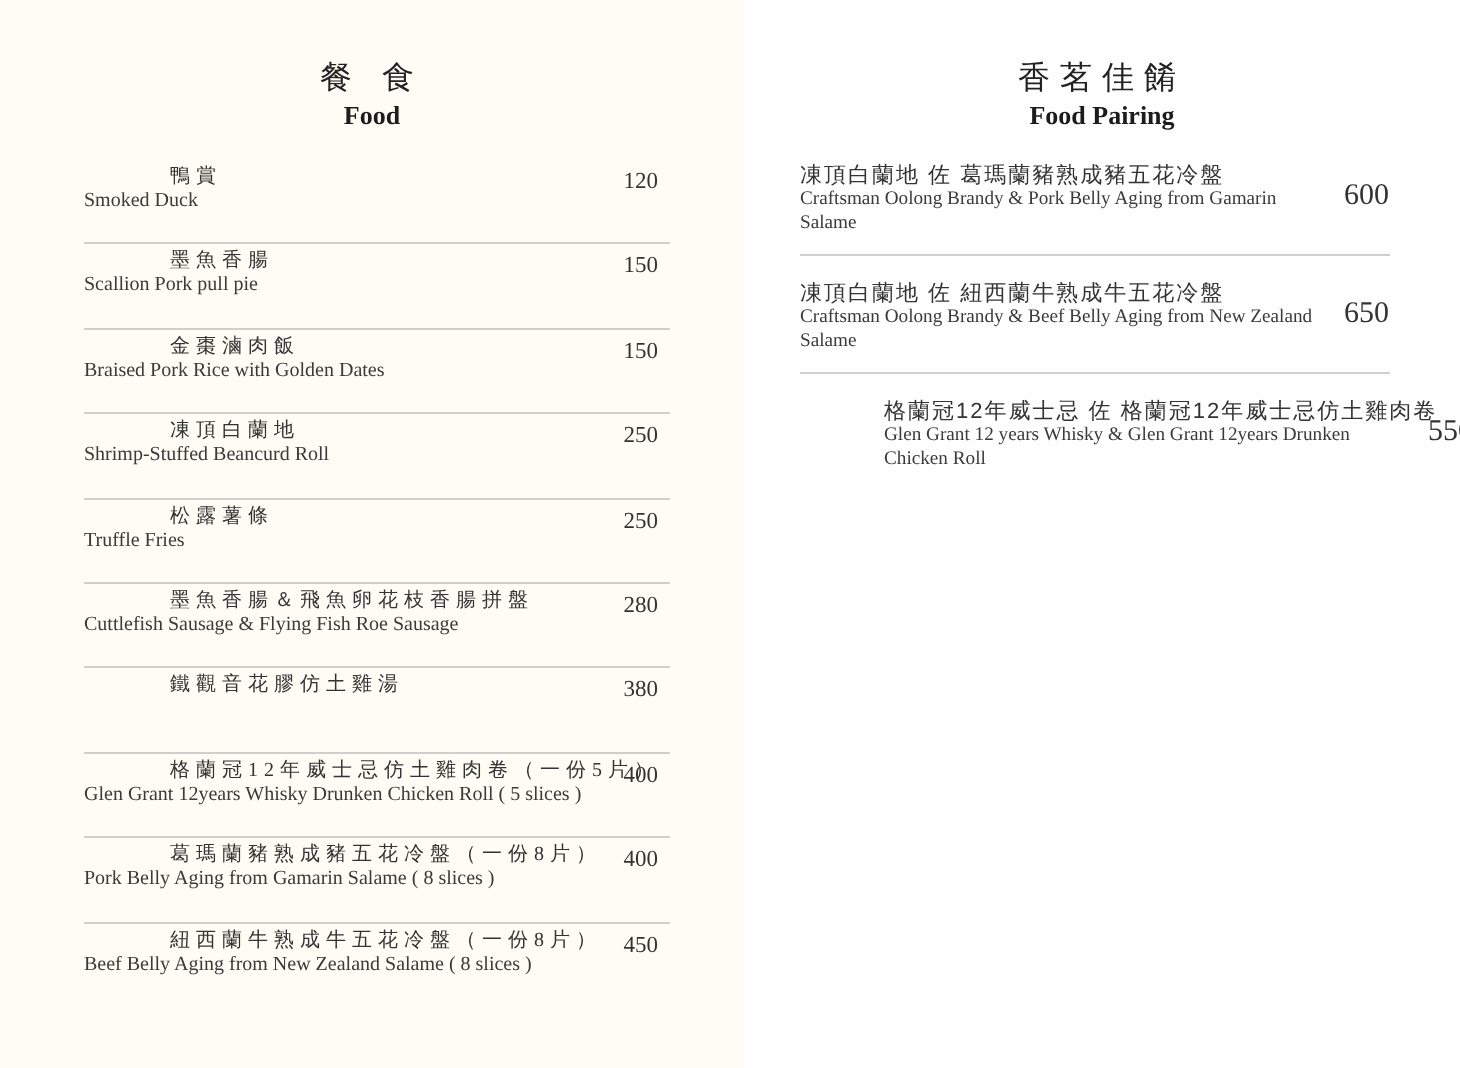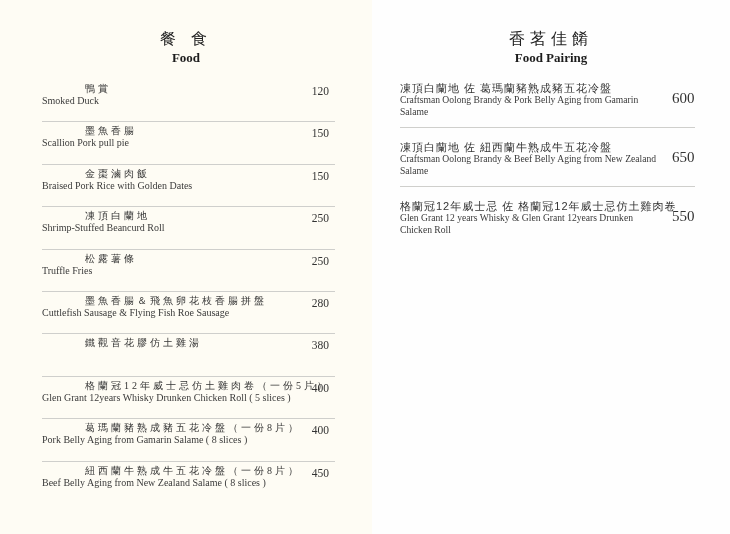--- a/index.html
+++ b/index.html
@@ -52,21 +52,21 @@
       font-size: 11.5px; color: #333;
     }
 
     
     .pair-list { position: absolute; left: 28px; top: 80px; width: 295px; }
     .pair-row {
       position: relative; height: 48px;
       border-bottom: 1.5px solid #cfcfcc;
       margin-bottom: 11px;
     }
-    .pair-row:last-child { border-bottom: none; }
+    .pair-row:last-child { border-bottom: none; margin-left: 42px; }
     .pair-row .zh {
       position: absolute; left: 0; top: 2px;
       font-size: 11px; letter-spacing: 1px; line-height: 12px;
       font-family: Liberation Sans, sans-serif; color: #333; white-space: nowrap;
     }
     .pair-row .en {
       position: absolute; left: 0; top: 14px; width: 265px;
       font-size: 9.6px; line-height: 11.5px; color: #3a3a3a;
     }
     .pair-row .price {

